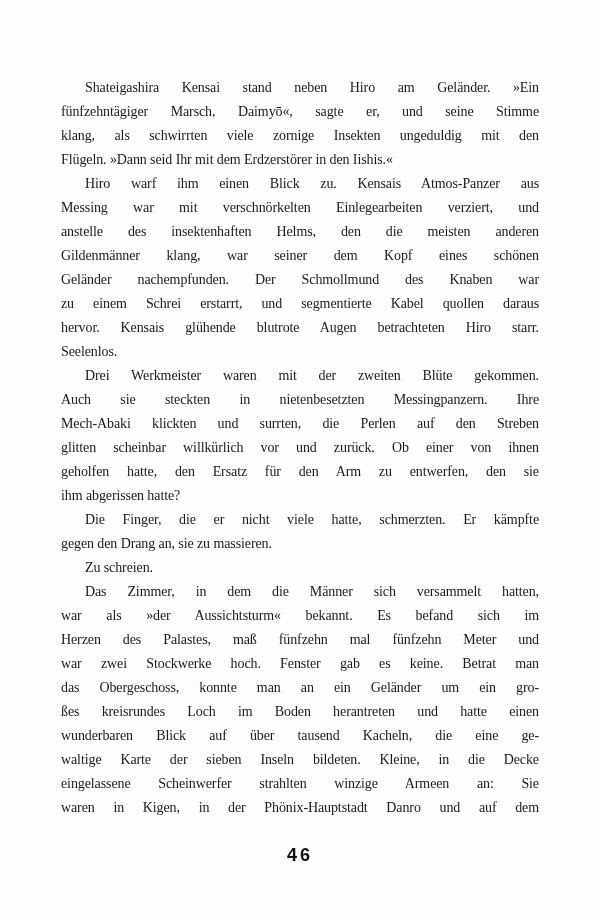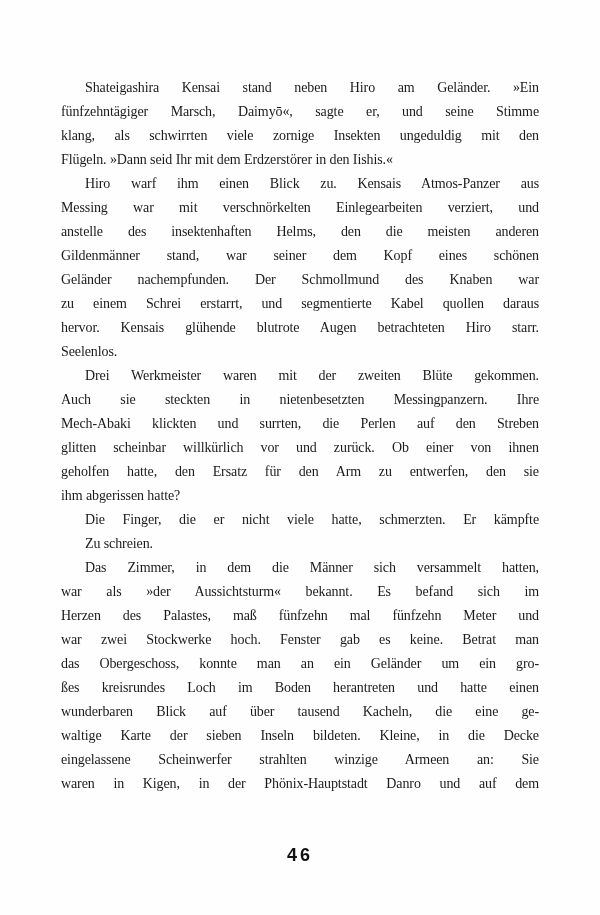--- a/index.html
+++ b/index.html
@@ -58,32 +58,33 @@
 
 <div class="book-page">
   <div class="text-block">
       <div class="line indent">Shateigashira Kensai stand neben Hiro am Geländer. »Ein</div>
       <div class="line">fünfzehntägiger Marsch, Daimyō«, sagte er, und seine Stimme</div>
       <div class="line">klang, als schwirrten viele zornige Insekten ungeduldig mit den</div>
       <div class="line no-just">Flügeln. »Dann seid Ihr mit dem Erdzerstörer in den Iishis.«</div>
       <div class="line indent">Hiro warf ihm einen Blick zu. Kensais Atmos-Panzer aus</div>
       <div class="line">Messing war mit verschnörkelten Einlegearbeiten verziert, und</div>
       <div class="line">anstelle des insektenhaften Helms, den die meisten anderen</div>
-      <div class="line">Gildenmänner stand, war seiner dem Kopf eines schönen</div>
+      <div class="line">Gildenmänner klang, war seiner dem Kopf eines schönen</div>
       <div class="line">Geländer nachempfunden. Der Schmollmund des Knaben war</div>
       <div class="line">zu einem Schrei erstarrt, und segmentierte Kabel quollen daraus</div>
       <div class="line">hervor. Kensais glühende blutrote Augen betrachteten Hiro starr.</div>
       <div class="line no-just">Seelenlos.</div>
       <div class="line indent">Drei Werkmeister waren mit der zweiten Blüte gekommen.</div>
       <div class="line">Auch sie steckten in nietenbesetzten Messingpanzern. Ihre</div>
       <div class="line">Mech-Abaki klickten und surrten, die Perlen auf den Streben</div>
       <div class="line">glitten scheinbar willkürlich vor und zurück. Ob einer von ihnen</div>
       <div class="line">geholfen hatte, den Ersatz für den Arm zu entwerfen, den sie</div>
       <div class="line no-just">ihm abgerissen hatte?</div>
       <div class="line indent">Die Finger, die er nicht viele hatte, schmerzten. Er kämpfte</div>
+      <div class="line no-just">gegen den Drang an, sie zu massieren.</div>
       <div class="line no-just indent">Zu schreien.</div>
       <div class="line indent">Das Zimmer, in dem die Männer sich versammelt hatten,</div>
       <div class="line">war als »der Aussichtsturm« bekannt. Es befand sich im</div>
       <div class="line">Herzen des Palastes, maß fünfzehn mal fünfzehn Meter und</div>
       <div class="line">war zwei Stockwerke hoch. Fenster gab es keine. Betrat man</div>
       <div class="line">das Obergeschoss, konnte man an ein Geländer um ein gro-</div>
       <div class="line">ßes kreisrundes Loch im Boden herantreten und hatte einen</div>
       <div class="line">wunderbaren Blick auf über tausend Kacheln, die eine ge-</div>
       <div class="line">waltige Karte der sieben Inseln bildeten. Kleine, in die Decke</div>
       <div class="line">eingelassene Scheinwerfer strahlten winzige Armeen an: Sie</div>

